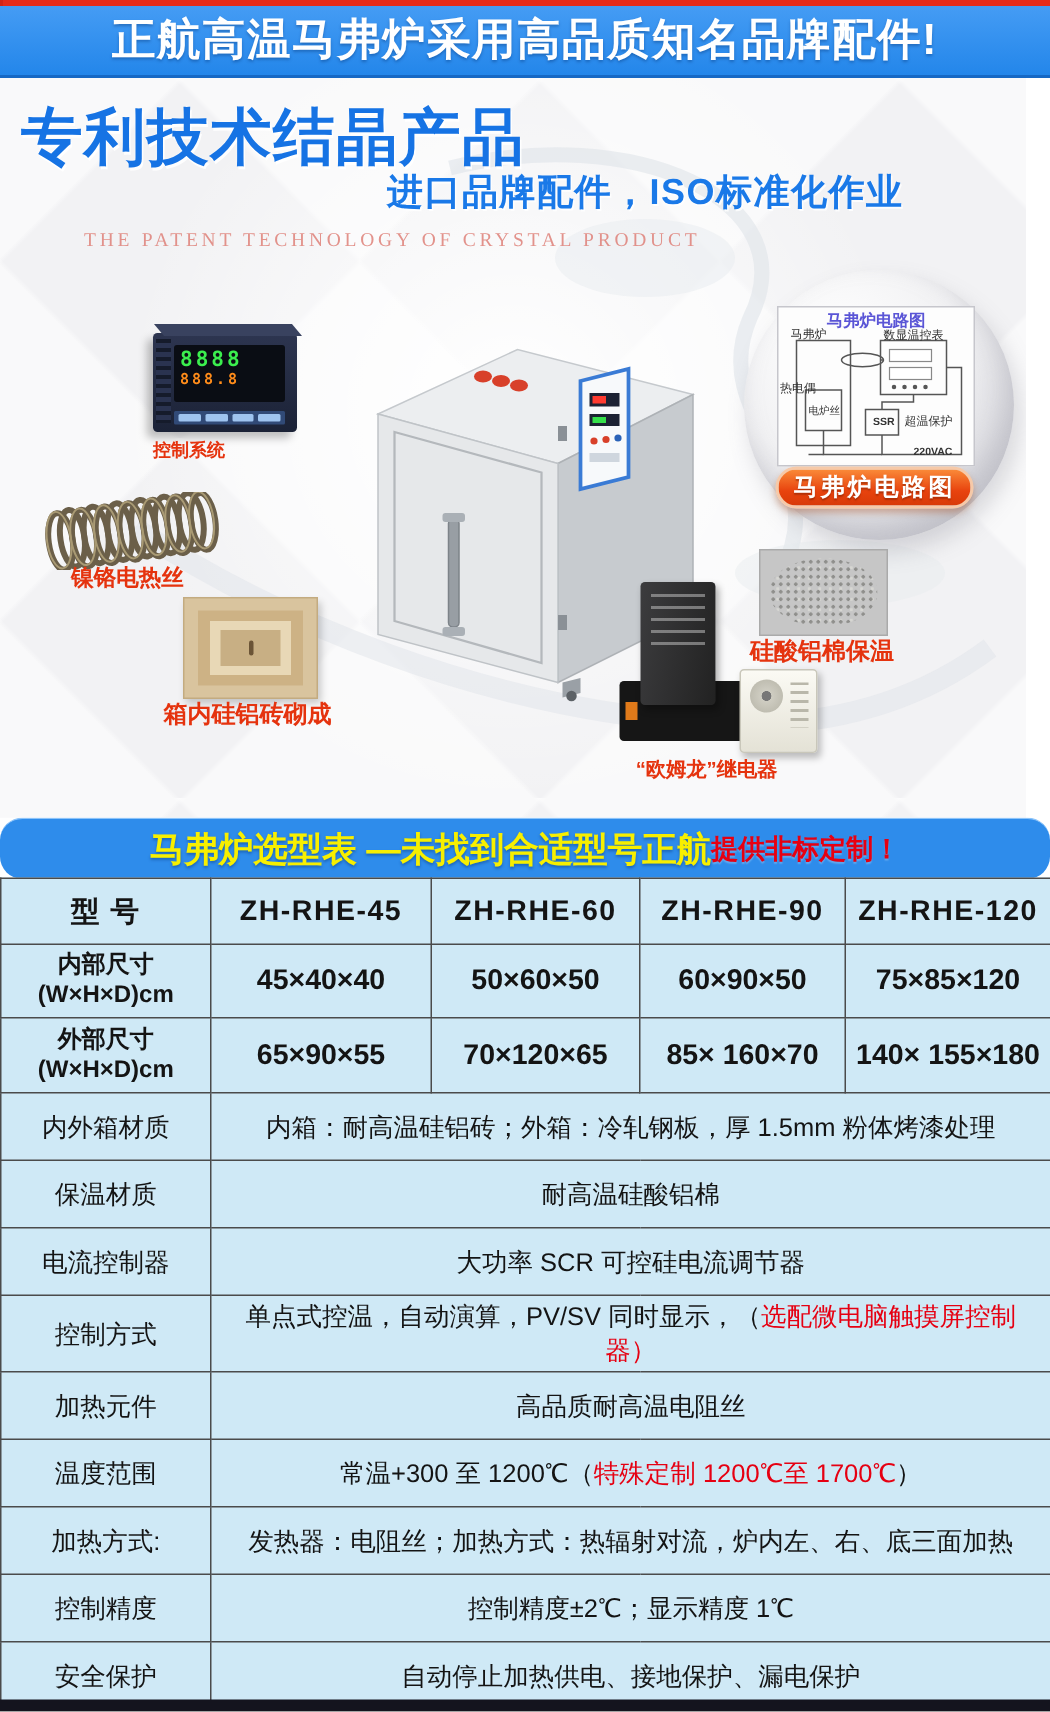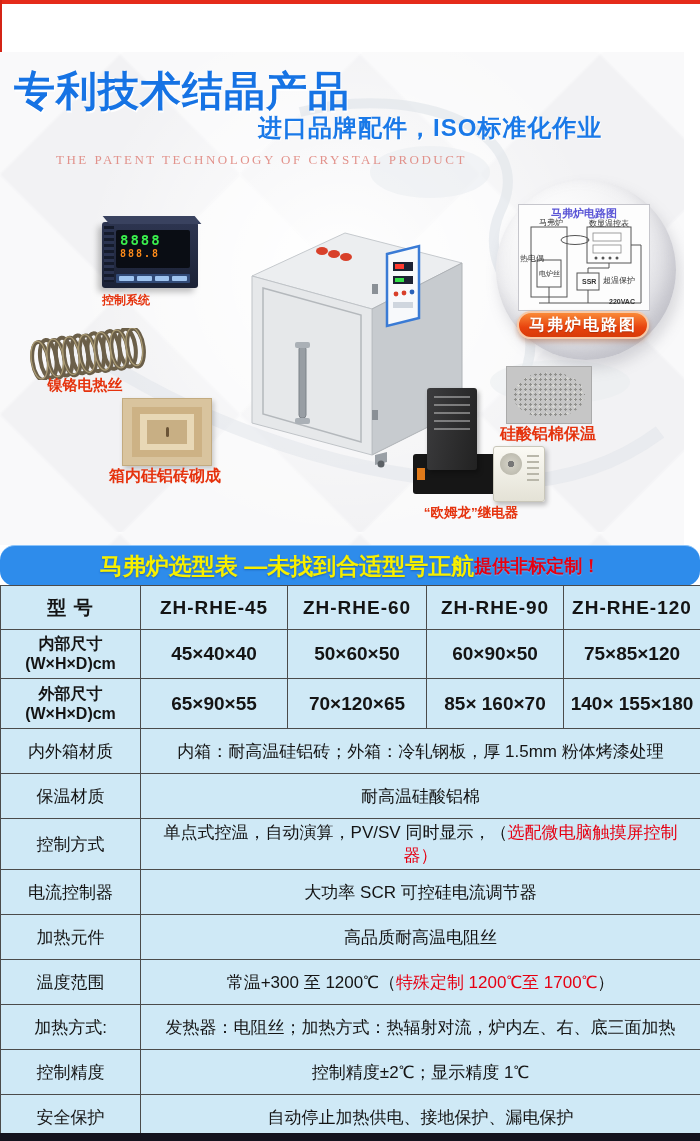--- a/index.html
+++ b/index.html
@@ -61,21 +61,21 @@
   
   .furnace{left:225px;top:176px;width:255px;height:240px;z-index:3;}
   
   .sphere{left:496px;top:128px;width:180px;height:180px;border-radius:50%;
           background:radial-gradient(circle at 35% 28%, #ffffff 0%, #f1f1f3 45%, #dcdce1 72%, #cbcbd2 100%);
           box-shadow:inset -6px -10px 18px rgba(150,150,160,.35), 4px 8px 14px rgba(120,120,130,.25);z-index:2;}
   .diagram{left:518px;top:152px;width:130px;height:105px;background:#fdfdfd;border:1px solid #c6c6cc;
            z-index:4;font-size:8px;color:#333;}
   .diagram > div{position:absolute;white-space:nowrap;}
   .diag-title{left:0;right:0;top:1px;text-align:center;color:#5a55d6;font-weight:bold;font-size:11px;}
-  .diag-furnace-lbl{left:20px;top:12px;}
+  .diag-furnace-lbl{left:8px;top:12px;}
   .diag-thermo-lbl{left:1px;top:48px;}
   .diag-meter-lbl{left:70px;top:13px;}
   .diag-protect-lbl{left:84px;top:70px;}
   .diag-power-lbl{left:90px;top:93px;font-size:7px;font-weight:bold;}
   .diag-heater-lbl{left:20px;top:64px;font-size:7px;}
   .diag-ssr-lbl{left:63px;top:73px;font-size:7px;font-weight:bold;}
   .diag-svg{position:absolute;left:0;top:0;width:130px;height:105px;}
   .badge{left:517px;top:259px;width:132px;height:28px;border-radius:15px;
          background:linear-gradient(#fa8a38,#e8430e 60%,#d83a08);
          border:2px solid #f6c9a8;box-sizing:border-box;display:flex;align-items:center;justify-content:center;
@@ -126,20 +126,23 @@
   .bottom-strip{position:absolute;left:0;top:1133px;width:700px;height:8px;background:#14141e;}
 </style>
 </head>
 <body>
 
 <div id="app">
 
   <div class="red-strip"></div>
   <div class="red-sliver"></div>
 
+  <div class="banner">
+    <div class="banner-text">正航高温马弗炉采用高品质知名品牌配件!</div>
+  </div>
 
   <div class="hero">
 
     <svg class="splash-svg" viewBox="0 0 700 493">
       <path d="M300 60 C 420 30, 540 80, 500 160 C 470 230, 560 260, 520 330" fill="none" stroke="#dde2e7" stroke-width="10" opacity="0.55"></path>
       <path d="M90 300 C 180 360, 320 420, 470 430 C 560 436, 620 410, 660 380" fill="none" stroke="#dfe4e9" stroke-width="14" opacity="0.5"></path>
       <ellipse cx="430" cy="120" rx="60" ry="26" fill="#e8ecf0" opacity="0.5"></ellipse>
       <ellipse cx="560" cy="330" rx="70" ry="22" fill="#e6eaee" opacity="0.45"></ellipse>
     </svg>
 
@@ -318,28 +321,28 @@
     </tr>
     <tr class="r-std">
       <td class="row-lbl">内外箱材质</td>
       <td class="row-val" colspan="4"><span>内箱：耐高温硅铝砖；外箱：冷轧钢板，厚 1.5mm 粉体烤漆处理</span></td>
     </tr>
     <tr class="r-std">
       <td class="row-lbl">保温材质</td>
       <td class="row-val" colspan="4"><span>耐高温硅酸铝棉</span></td>
     </tr>
     <tr class="r-std">
+      <td class="row-lbl">电流控制器</td>
+      <td class="row-val" colspan="4"><span>大功率 SCR 可控硅电流调节器</span></td>
+    </tr>
+    <tr class="r-std">
       <td class="row-lbl">控制方式</td>
       <td class="row-val" colspan="4"><span>单点式控温，自动演算，PV/SV 同时显示，（</span><span class="red-txt">选配微电脑触摸屏控制器）</span></td>
     </tr>
     <tr class="r-std">
-      <td class="row-lbl">电流控制器</td>
-      <td class="row-val" colspan="4"><span>大功率 SCR 可控硅电流调节器</span></td>
-    </tr>
-    <tr class="r-std">
       <td class="row-lbl">加热元件</td>
       <td class="row-val" colspan="4"><span>高品质耐高温电阻丝</span></td>
     </tr>
     <tr class="r-std">
       <td class="row-lbl">温度范围</td>
       <td class="row-val" colspan="4"><span>常温+300 至 1200℃（</span><span class="red-txt">特殊定制 1200℃至 1700℃</span><span>）</span></td>
     </tr>
     <tr class="r-std">
       <td class="row-lbl">加热方式:</td>
       <td class="row-val" colspan="4"><span>发热器：电阻丝；加热方式：热辐射对流，炉内左、右、底三面加热</span></td>

